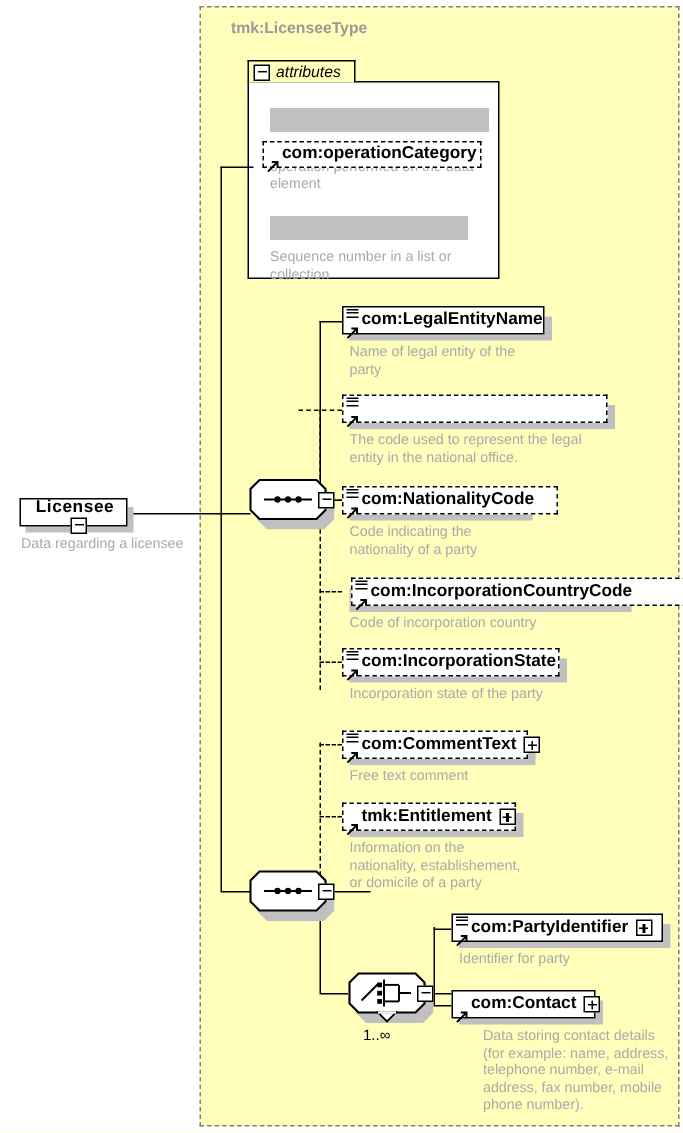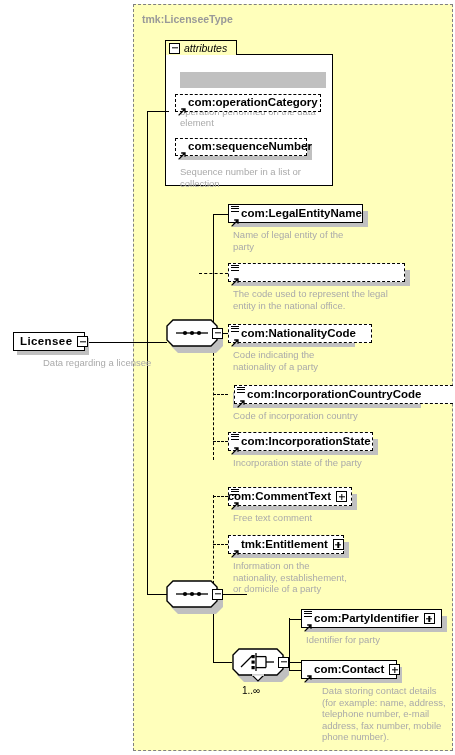--- a/index.html
+++ b/index.html
@@ -17,20 +17,21 @@
     border:1px dashed #808080;
     box-sizing:border-box;
   }
   .type-label{
     position:absolute;
     font-size:10.5px;
     font-weight:bold;
     color:#999999;
     letter-spacing:0px;
     white-space:nowrap;
+    margin-left:12px;
   }
 
   
   .attr-panel{
     position:absolute;
     background:#ffffff;
     border:1px solid #000000;
     box-sizing:border-box;
   }
   .attr-tab{
@@ -135,25 +136,25 @@
 </style>
 </head>
 <body>
 
 <div id="canvas">
 
   <div class="type-box" style="left:133px;top:4px;width:320px;height:747px;"></div>
   <div class="type-label" style="left:142px;top:13px;">tmk:LicenseeType</div>
 
   <div class="shadow" style="left:17px;top:338px;width:72px;height:17px;"></div>
-  <div class="node solid" style="left:13px;top:332px;width:72px;height:19px;padding-left:6px;">
+  <div class="node solid" style="left:13px;top:332px;width:72px;height:19px;padding-left:6px;flex-direction:column;">
     <span class="name root">Licensee</span>
     <span class="tgl"></span>
   </div>
-  <div class="desc" style="left:14px;top:357px;width:125px;margin-left:29px;">Data regarding a licensee</div>
+  <div class="desc" style="left:14px;top:357px;width:125px;">Data regarding a licensee</div>
 
   <div class="ln h" style="left:85px;top:341.5px;width:82px;"></div>
 
   <div class="ln v" style="left:147px;top:341.5px;height:252px;"></div>
   <div class="ln h" style="left:147px;top:593.5px;width:21px;"></div>
 
   <div class="ln v" style="left:147px;top:111px;height:231px;"></div>
   <div class="ln h" style="left:147px;top:111px;width:22px;"></div>
 
   <div class="attr-tab" style="left:165px;top:40px;width:72px;height:15px;">
@@ -169,28 +170,20 @@
           <path d="M0.6 7.4 L7 1 M3.2 1 L7 1 L7 4.8" stroke="#000" stroke-width="1.3" fill="none"></path>
         </svg>
     </span>
     <span class="name">com:operationCategory</span>
   </div>
   <div class="desc" style="left:180px;top:94px;width:150px;">Category of data manipulation
 operation performed on the data
 element</div>
 
   <div class="shadow" style="left:180px;top:144px;width:132px;height:16px;"></div>
-  <div class="node dashed" style="left:175px;top:138px;width:132px;height:18px;">
-    <span class="arw">
-      <svg width="8" height="8" viewBox="0 0 8 8">
-          <path d="M0.6 7.4 L7 1 M3.2 1 L7 1 L7 4.8" stroke="#000" stroke-width="1.3" fill="none"></path>
-        </svg>
-    </span>
-    <span class="name">com:sequenceNumber</span>
-  </div>
   <div class="desc" style="left:180px;top:166px;width:150px;">Sequence number in a list or
 collection</div>
 
   <div class="comp-shadow" style="left:171px;top:325px;width:52px;height:28px;">
     <svg width="52" height="28" viewBox="0 0 52 28">
       <polygon points="7,0 45,0 52,7 52,21 45,28 7,28 0,21 0,7" fill="#c0c0c0"></polygon>
     </svg>
   </div>
   <div class="comp" style="left:166px;top:319px;width:62px;height:28px;">
     <svg width="52" height="28" viewBox="0 0 52 28">
@@ -315,21 +308,21 @@
   <div class="ln h" style="left:223px;top:593.5px;width:24px;"></div>
 
   <div class="ln v dash" style="left:213px;top:495px;height:99px;"></div>
   <div class="ln h dash" style="left:213px;top:495.5px;width:15px;"></div>
   <div class="ln h dash" style="left:213px;top:543.5px;width:15px;"></div>
 
   <div class="ln v" style="left:213px;top:593.5px;height:68px;"></div>
   <div class="ln h" style="left:213px;top:661.5px;width:19px;"></div>
 
   <div class="shadow" style="left:233px;top:494px;width:124px;height:16px;"></div>
-  <div class="node dashed" style="left:228px;top:487px;width:124px;height:19px;justify-content:flex-end;">
+  <div class="node dashed" style="left:228px;top:487px;width:124px;height:19px;">
     <span class="ham">
         <i></i>
         <i></i>
         <i></i>
       </span>
     <span class="arw">
       <svg width="8" height="8" viewBox="0 0 8 8">
           <path d="M0.6 7.4 L7 1 M3.2 1 L7 1 L7 4.8" stroke="#000" stroke-width="1.3" fill="none"></path>
         </svg>
     </span>

